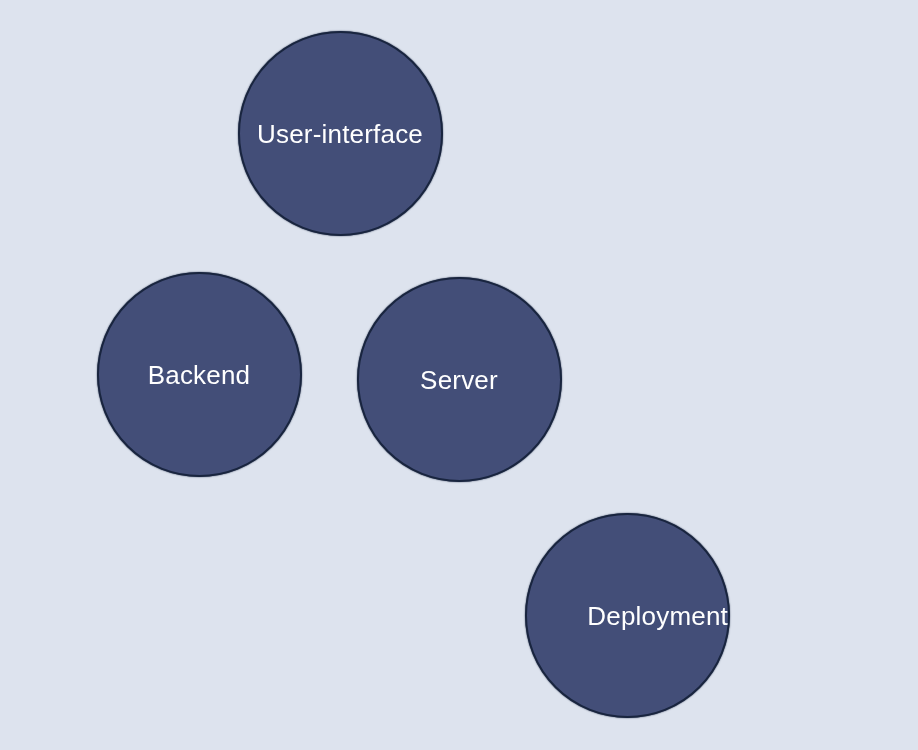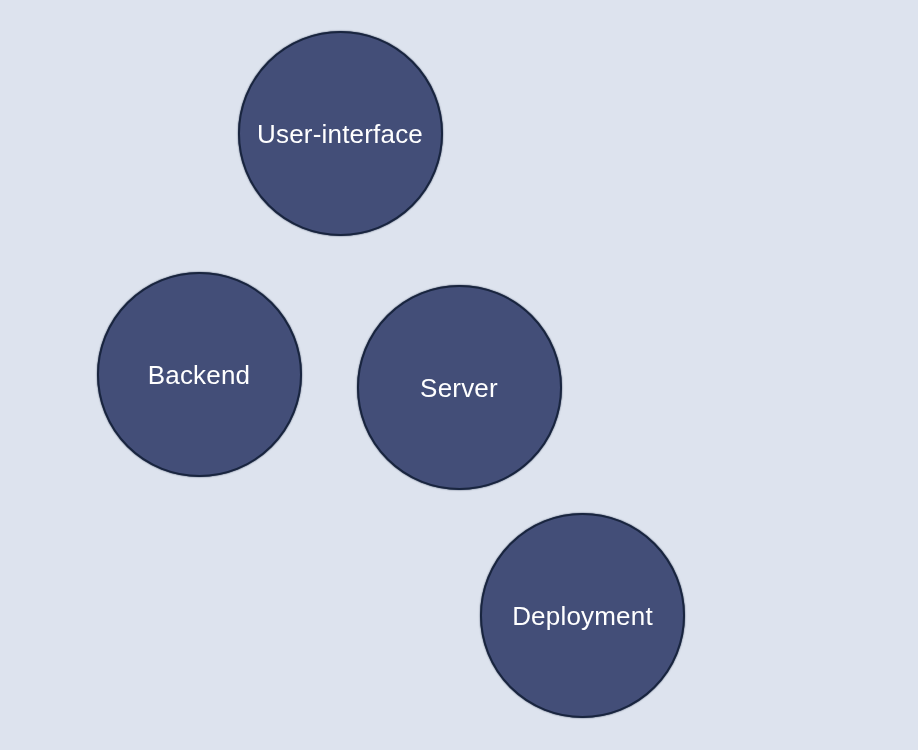--- a/index.html
+++ b/index.html
@@ -48,23 +48,23 @@
 
   <div class="node" style="left: 237.5px; top: 30.5px;">
     <span class="node-label">User-interface</span>
   </div>
 
 
   <div class="node" style="left: 96.5px; top: 271.5px;">
     <span class="node-label">Backend</span>
   </div>
 
-  <div class="node" style="left: 356.5px; top: 285px;">
+  <div class="node" style="left: 356.5px; top: 277px;">
     <span class="node-label">Server</span>
   </div>
 
 
 
-  <div class="node" style="left: 480px; top: 512.5px;">
+  <div class="node" style="left: 525px; top: 512.5px; justify-content: flex-end;">
     <span class="node-label">Deployment</span>
   </div>
 
 </div>
 
 </body></html>

